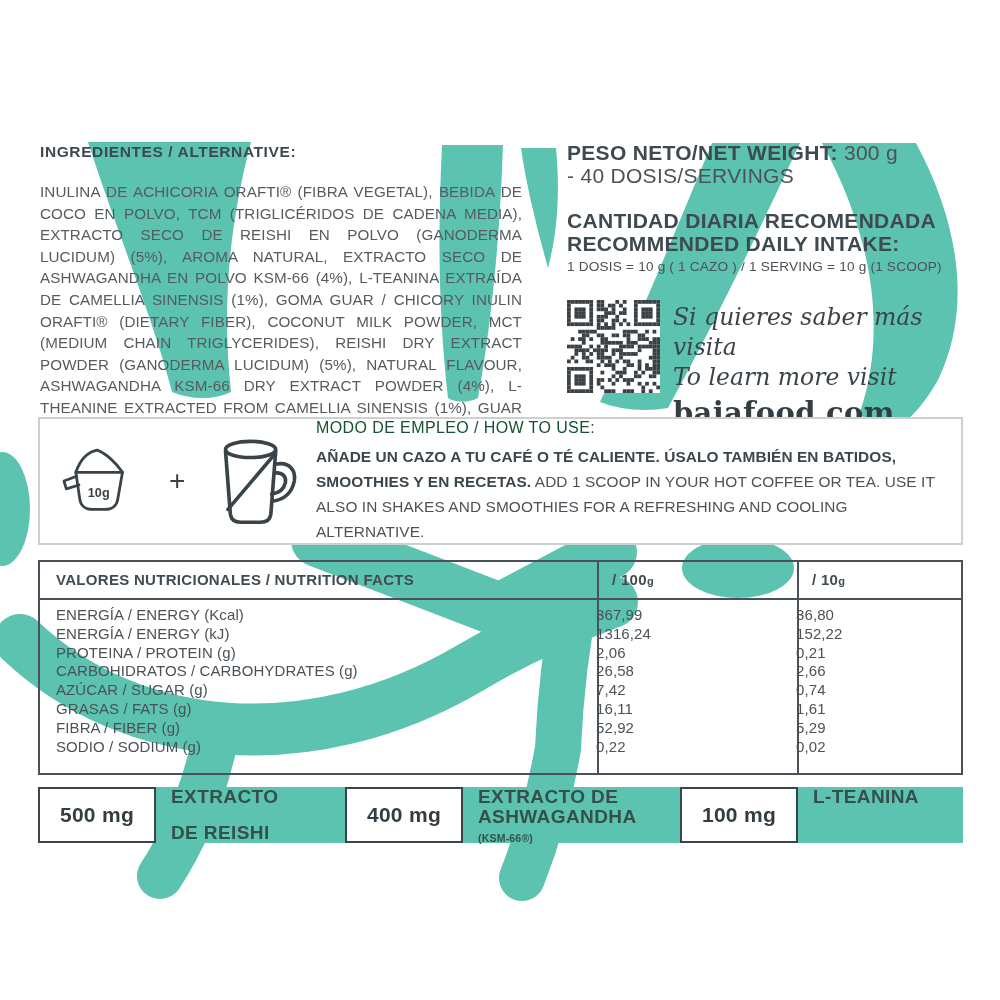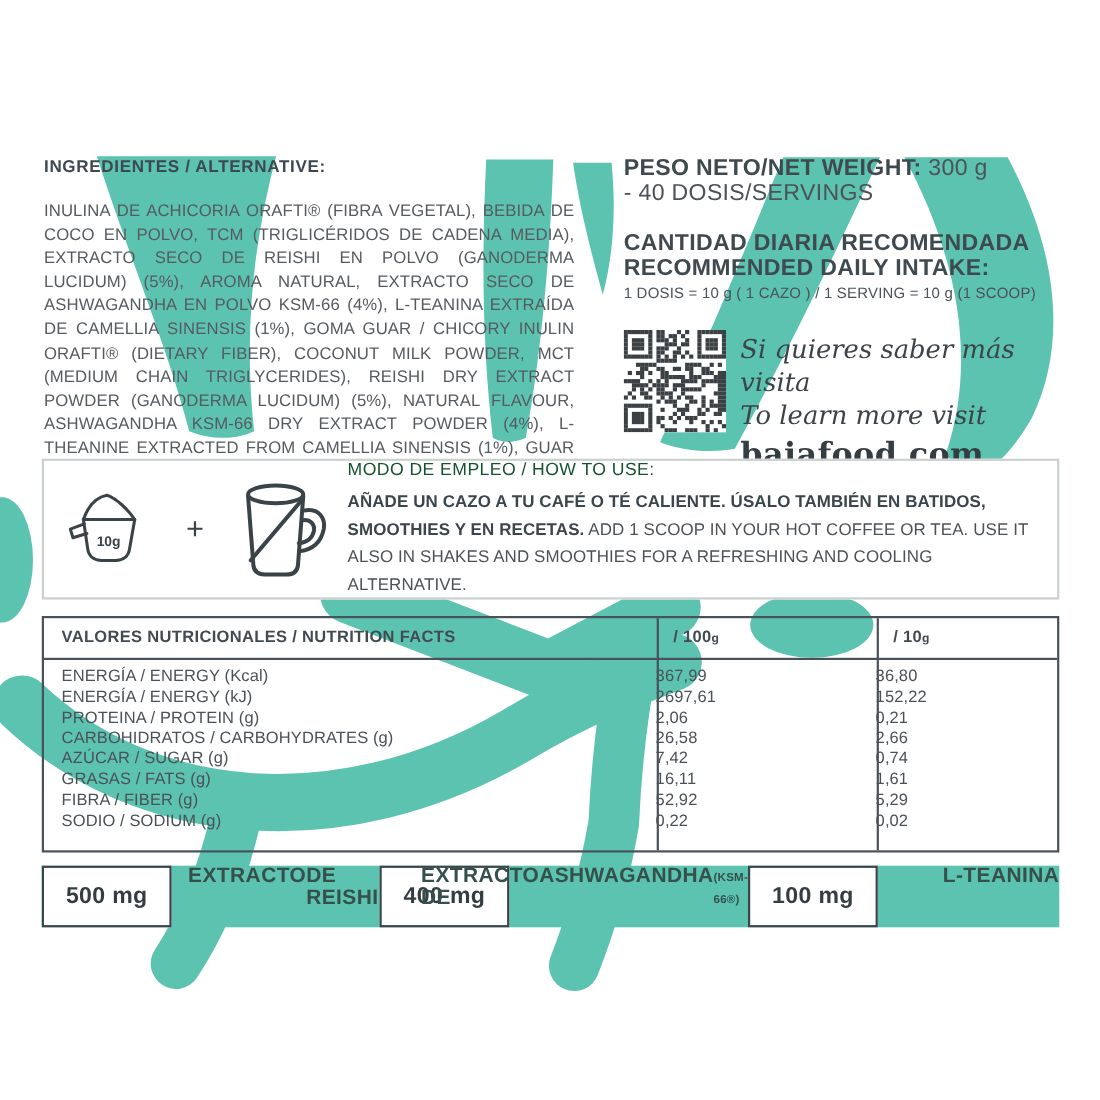--- a/index.html
+++ b/index.html
@@ -53,21 +53,21 @@
   .nrow{display:grid;grid-template-columns:541px 200px 1fr;line-height:18.8px;
         font-size:15px;color:#4b5257;letter-spacing:.1px;}
   .nrow .cl{padding-left:16px;}
   .nrow .cv{padding-left:15px;}
 
   
   .actives{left:38px;top:787px;width:925px;height:56px;display:flex;}
   .amount{background:#fff;border:2px solid #3a444b;box-sizing:border-box;
           display:flex;align-items:center;justify-content:center;
           font-size:21px;font-weight:700;color:#333d42;letter-spacing:.3px;flex:0 0 auto;}
-  .alabel{display:flex;justify-content:flex-end;padding-left:15px;
+  .alabel{display:flex;flex-direction:column;justify-content:space-between;padding-left:15px;
           box-sizing:border-box;color:#35504b;font-weight:700;font-size:19px;
           line-height:20px;letter-spacing:.4px;flex:0 0 auto;}
   .alabel .sub{font-size:10.5px;letter-spacing:.2px;margin-top:1px;}
   .w118{width:118px;} .w189{width:189px;} .w217{width:217px;} .w165{width:165px;}
 
   .icon-stroke{stroke:#3a4347;fill:none;stroke-linecap:round;stroke-linejoin:round;}
 </style>
 </head>
 <body>
 
@@ -455,21 +455,21 @@
     <div class="htxt t2"><span>/ 10</span><span class="unit">g</span></div>
     <div class="nrows" id="nrows">
     <div class="nrow">
       <div class="cl">ENERGÍA / ENERGY (Kcal)</div>
       <div class="cv">367,99</div>
       <div class="cv">36,80</div>
     </div>
 
     <div class="nrow">
       <div class="cl">ENERGÍA / ENERGY (kJ)</div>
-      <div class="cv">2697,61</div>
+      <div class="cv">1316,24</div>
       <div class="cv">152,22</div>
     </div>
 
     <div class="nrow">
       <div class="cl">PROTEINA / PROTEIN (g)</div>
       <div class="cv">2,06</div>
       <div class="cv">0,21</div>
     </div>
 
     <div class="nrow">

